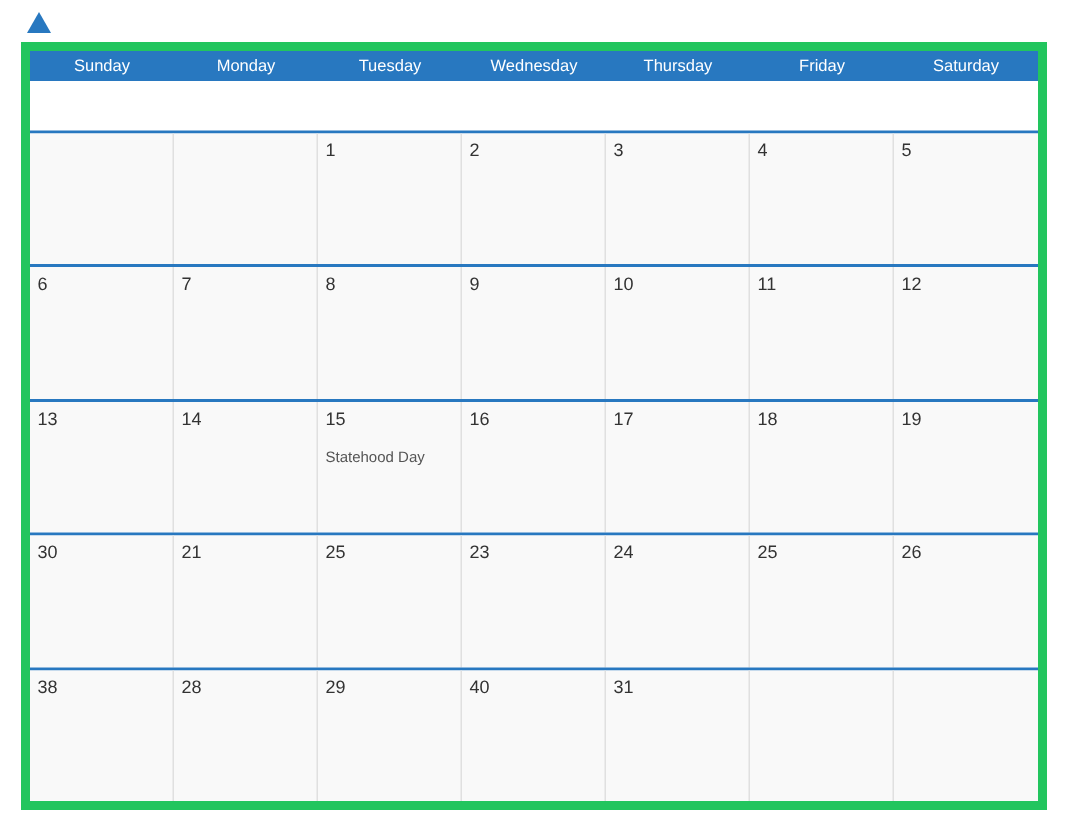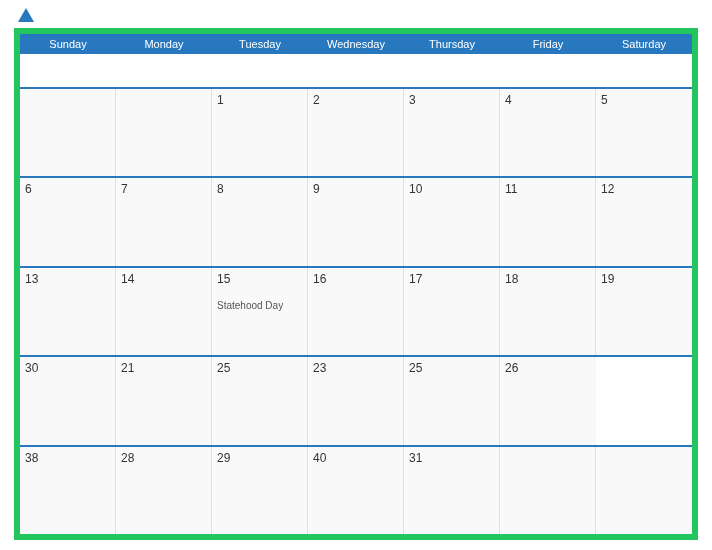--- a/index.html
+++ b/index.html
@@ -215,20 +215,23 @@
           <div class="day-cell">
             <span class="day-number">21</span>
           </div>
           <div class="day-cell">
             <span class="day-number">25</span>
           </div>
           <div class="day-cell">
             <span class="day-number">23</span>
           </div>
           <div class="day-cell">
+            <span class="day-number">24</span>
+          </div>
+          <div class="day-cell">
             <span class="day-number">25</span>
           </div>
           <div class="day-cell">
             <span class="day-number">26</span>
           </div>
         </div>
         <div class="week-row">
           <div class="day-cell">
             <span class="day-number">38</span>
           </div>

